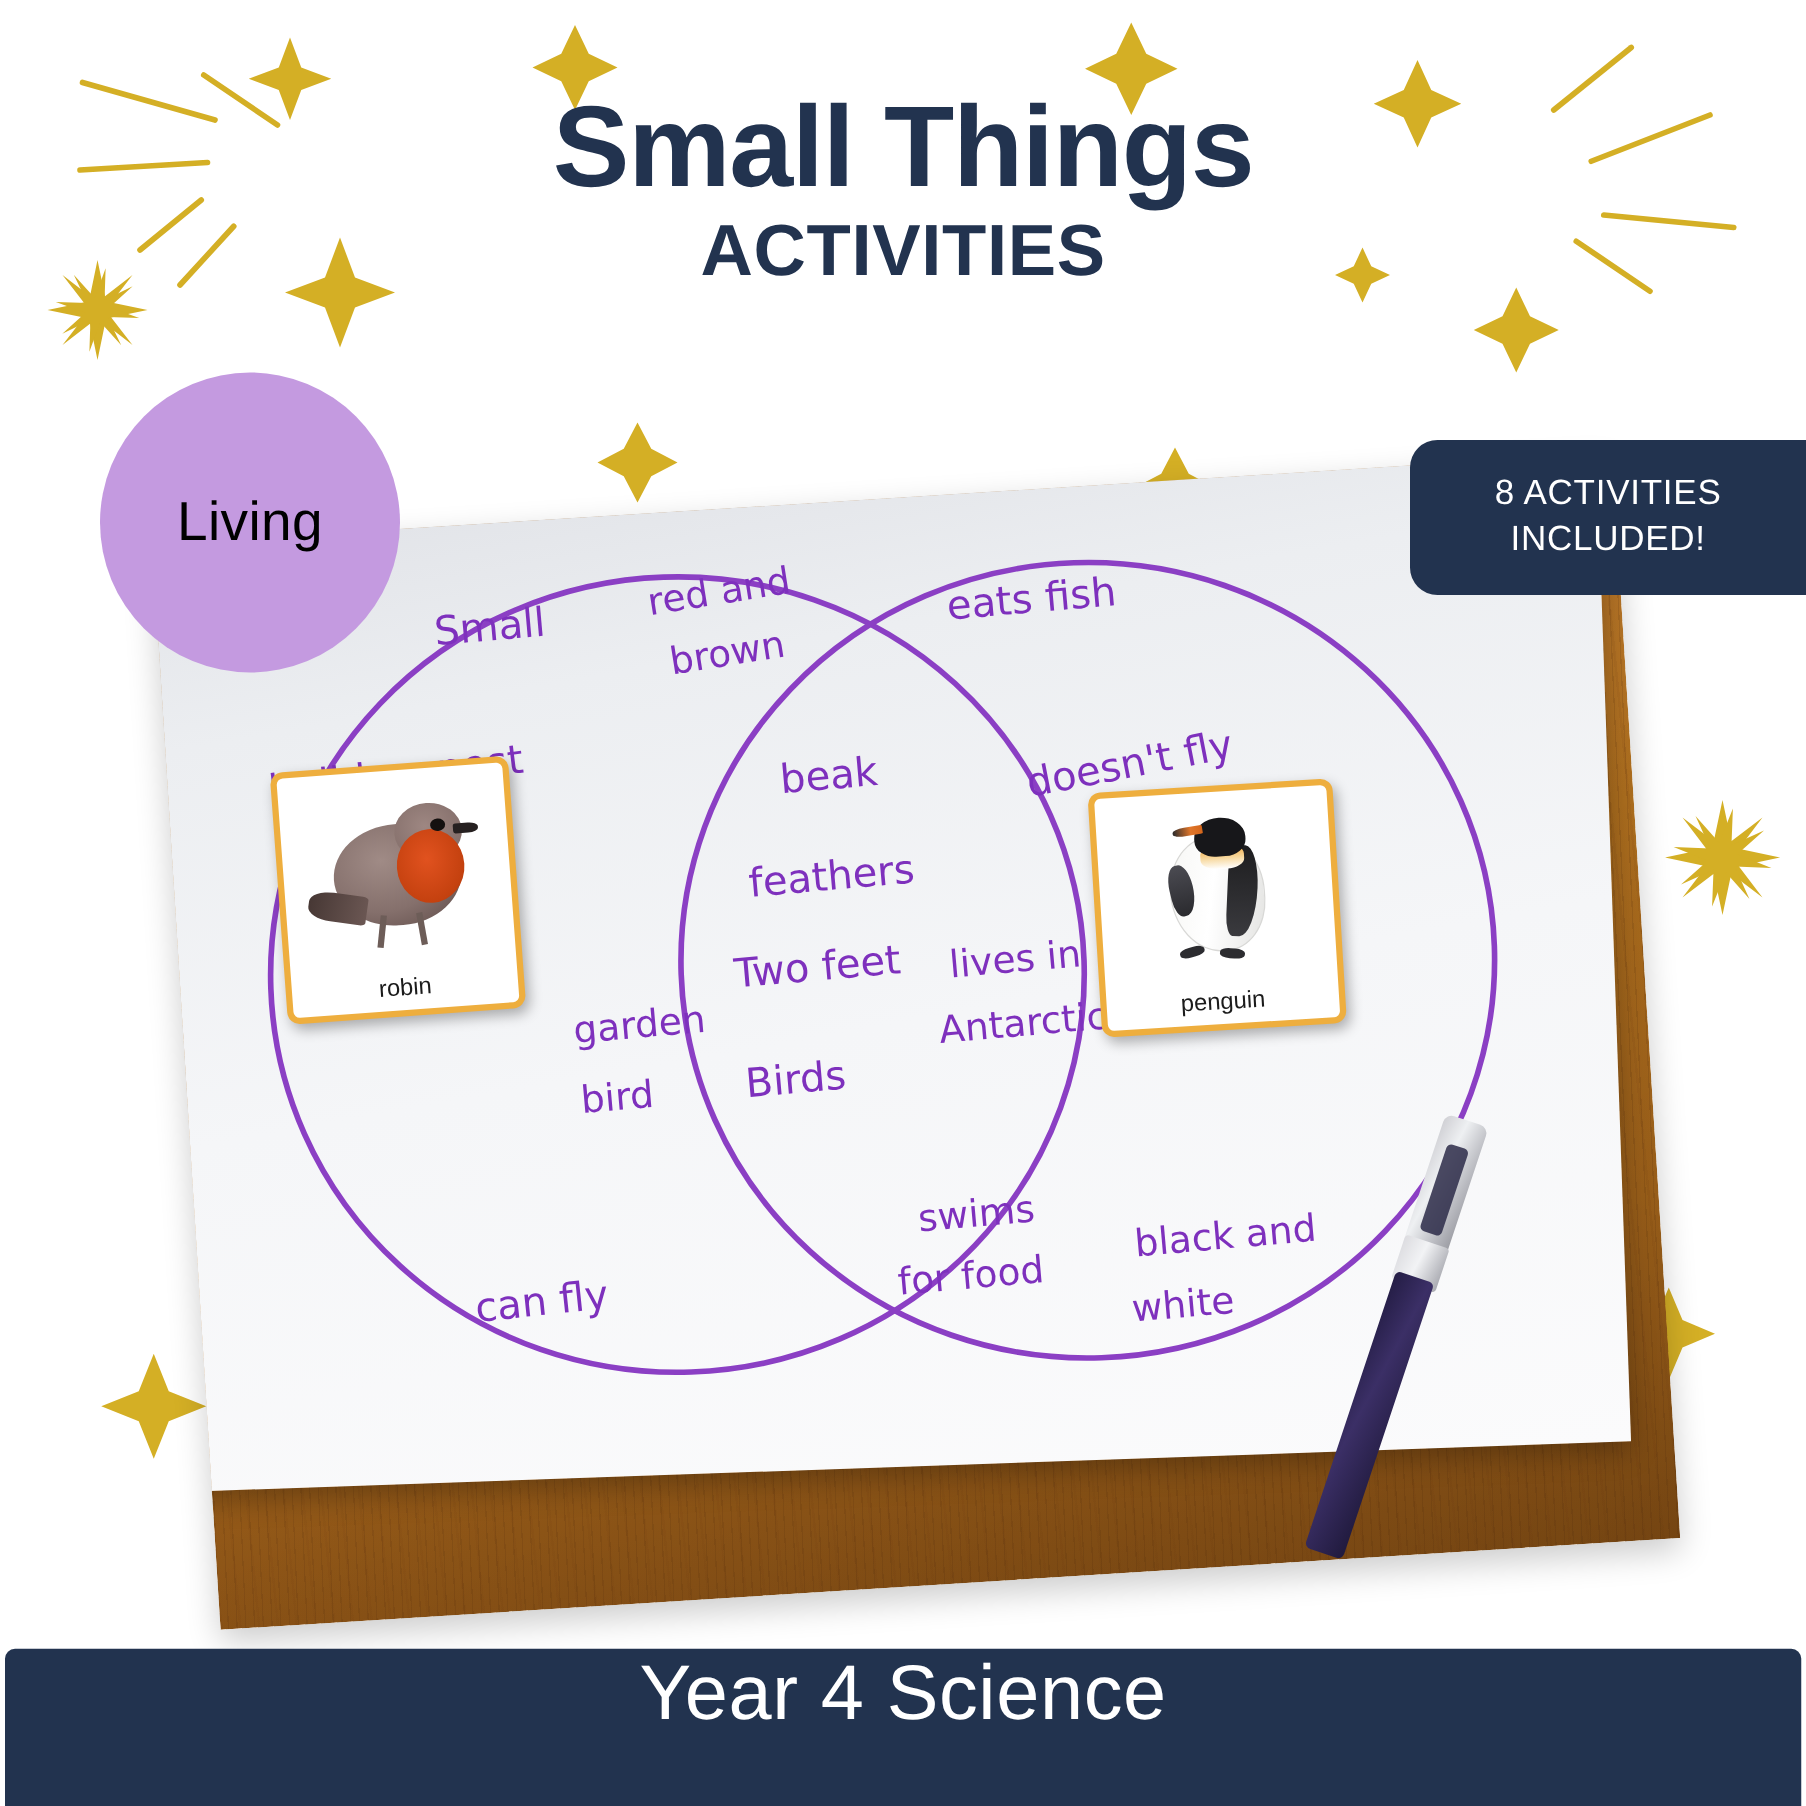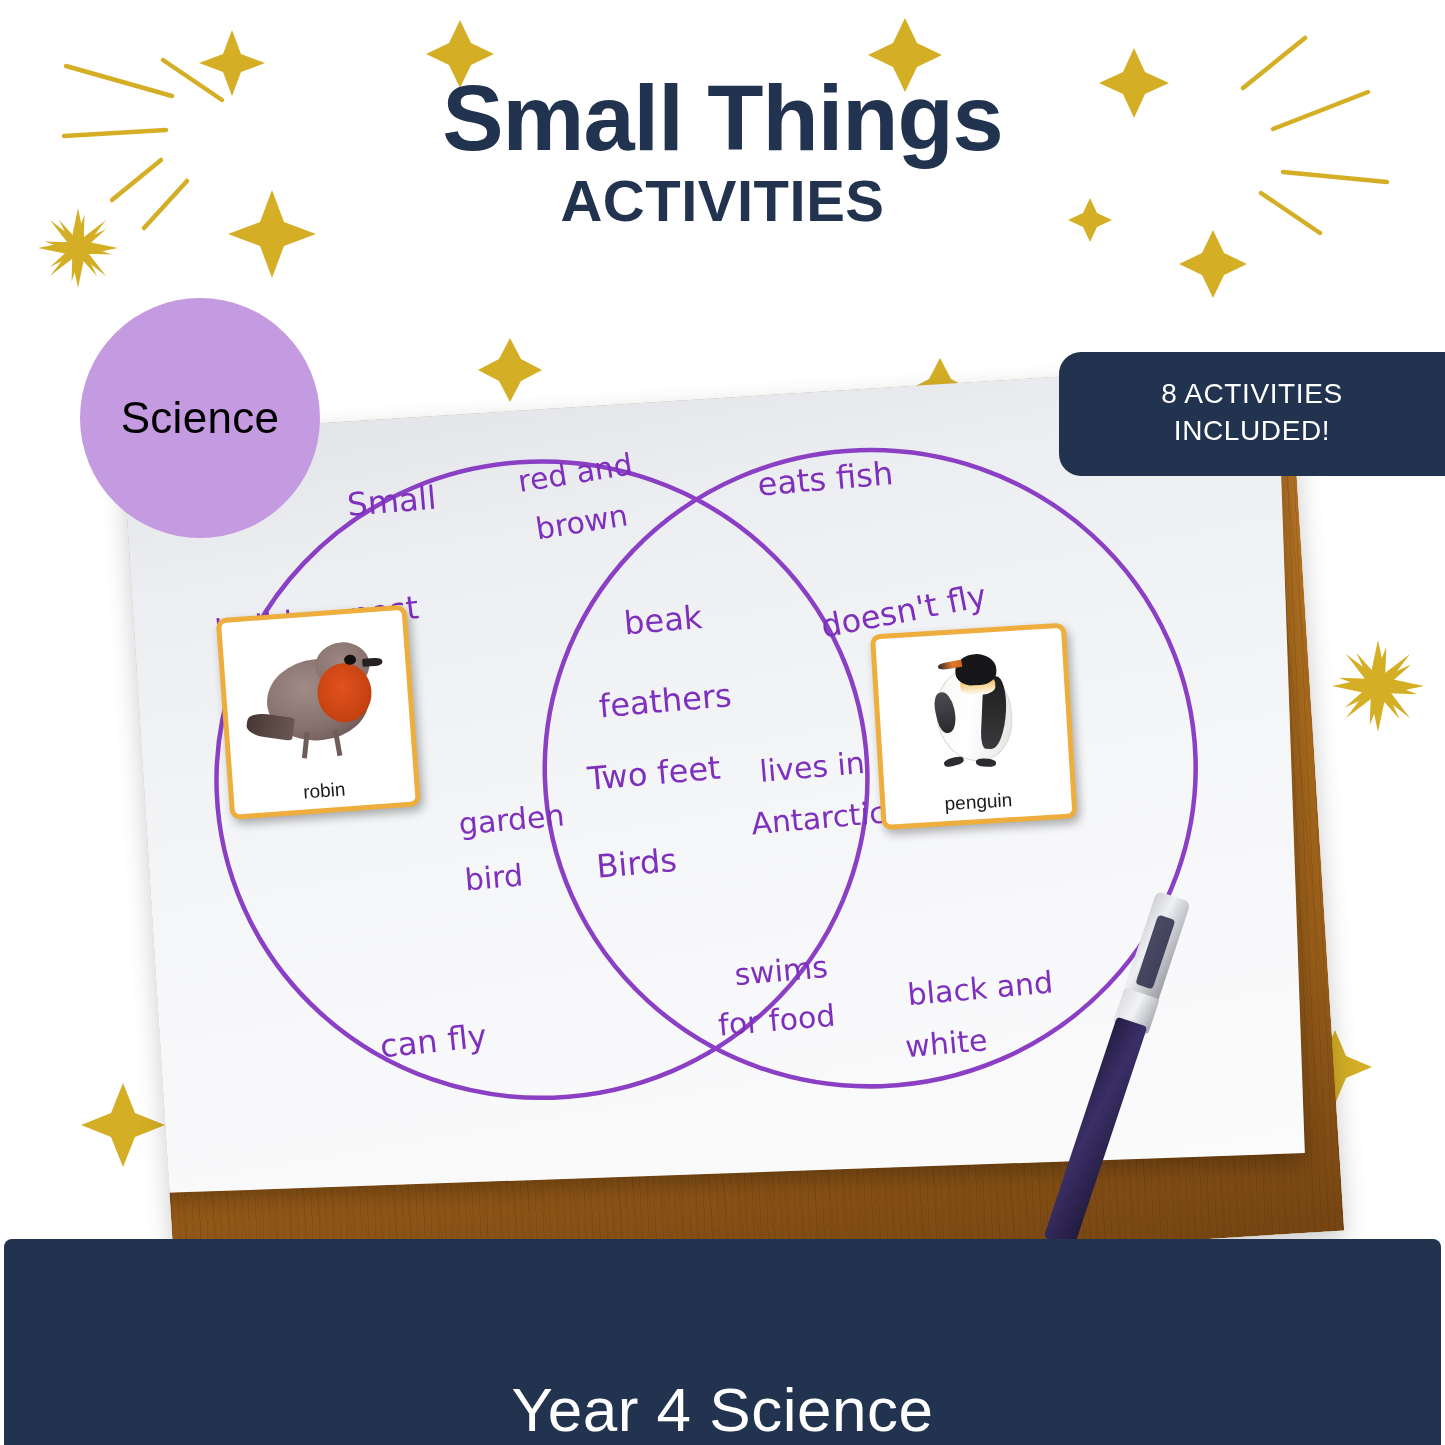--- a/index.html
+++ b/index.html
@@ -57,41 +57,41 @@
     font-size: 44px;
     color: #000000;
     font-weight: 400;
     letter-spacing: 0.3px;
   }
 
   
   .activities-badge {
     position: absolute;
     right: 0; top: 352px;
-    width: 386px;
+    width: 317px;
     padding: 24px 26px 26px 26px;
     background: #22334f;
     border-radius: 22px 0 0 22px;
     color: #ffffff;
     text-align: center;
     font-size: 28px;
     line-height: 1.32;
     letter-spacing: 0.6px;
     z-index: 7;
     box-sizing: border-box;
   }
 
   
   .footer-banner {
     position: absolute;
     left: 4px; bottom: 0px;
-    width: 1437px; height: 206px;
+    width: 1437px; height: 126px;
     background: #22334f;
     border-radius: 8px 8px 0 0;
-    display: flex; align-items: flex-end; justify-content: center;
+    display: flex; align-items: flex-start; justify-content: center;
     z-index: 8;
   }
   .footer-banner span {
     color: #ffffff;
     font-size: 62px;
     font-weight: 400;
     letter-spacing: 0.5px;
   }
 
   
@@ -439,21 +439,21 @@
       </div>
     </div>
   </div>
 
   <div class="title-block">
     <div class="title-line1">Small Things</div>
     <div class="title-line2">ACTIVITIES</div>
   </div>
 
   <div class="science-badge">
-    <span>Science</span>
+    <span>Living</span>
   </div>
 
   <div class="activities-badge">8 ACTIVITIES INCLUDED!</div>
 
   <div class="footer-banner">
     <span>Year 4 Science</span>
   </div>
 
 </div>
 

